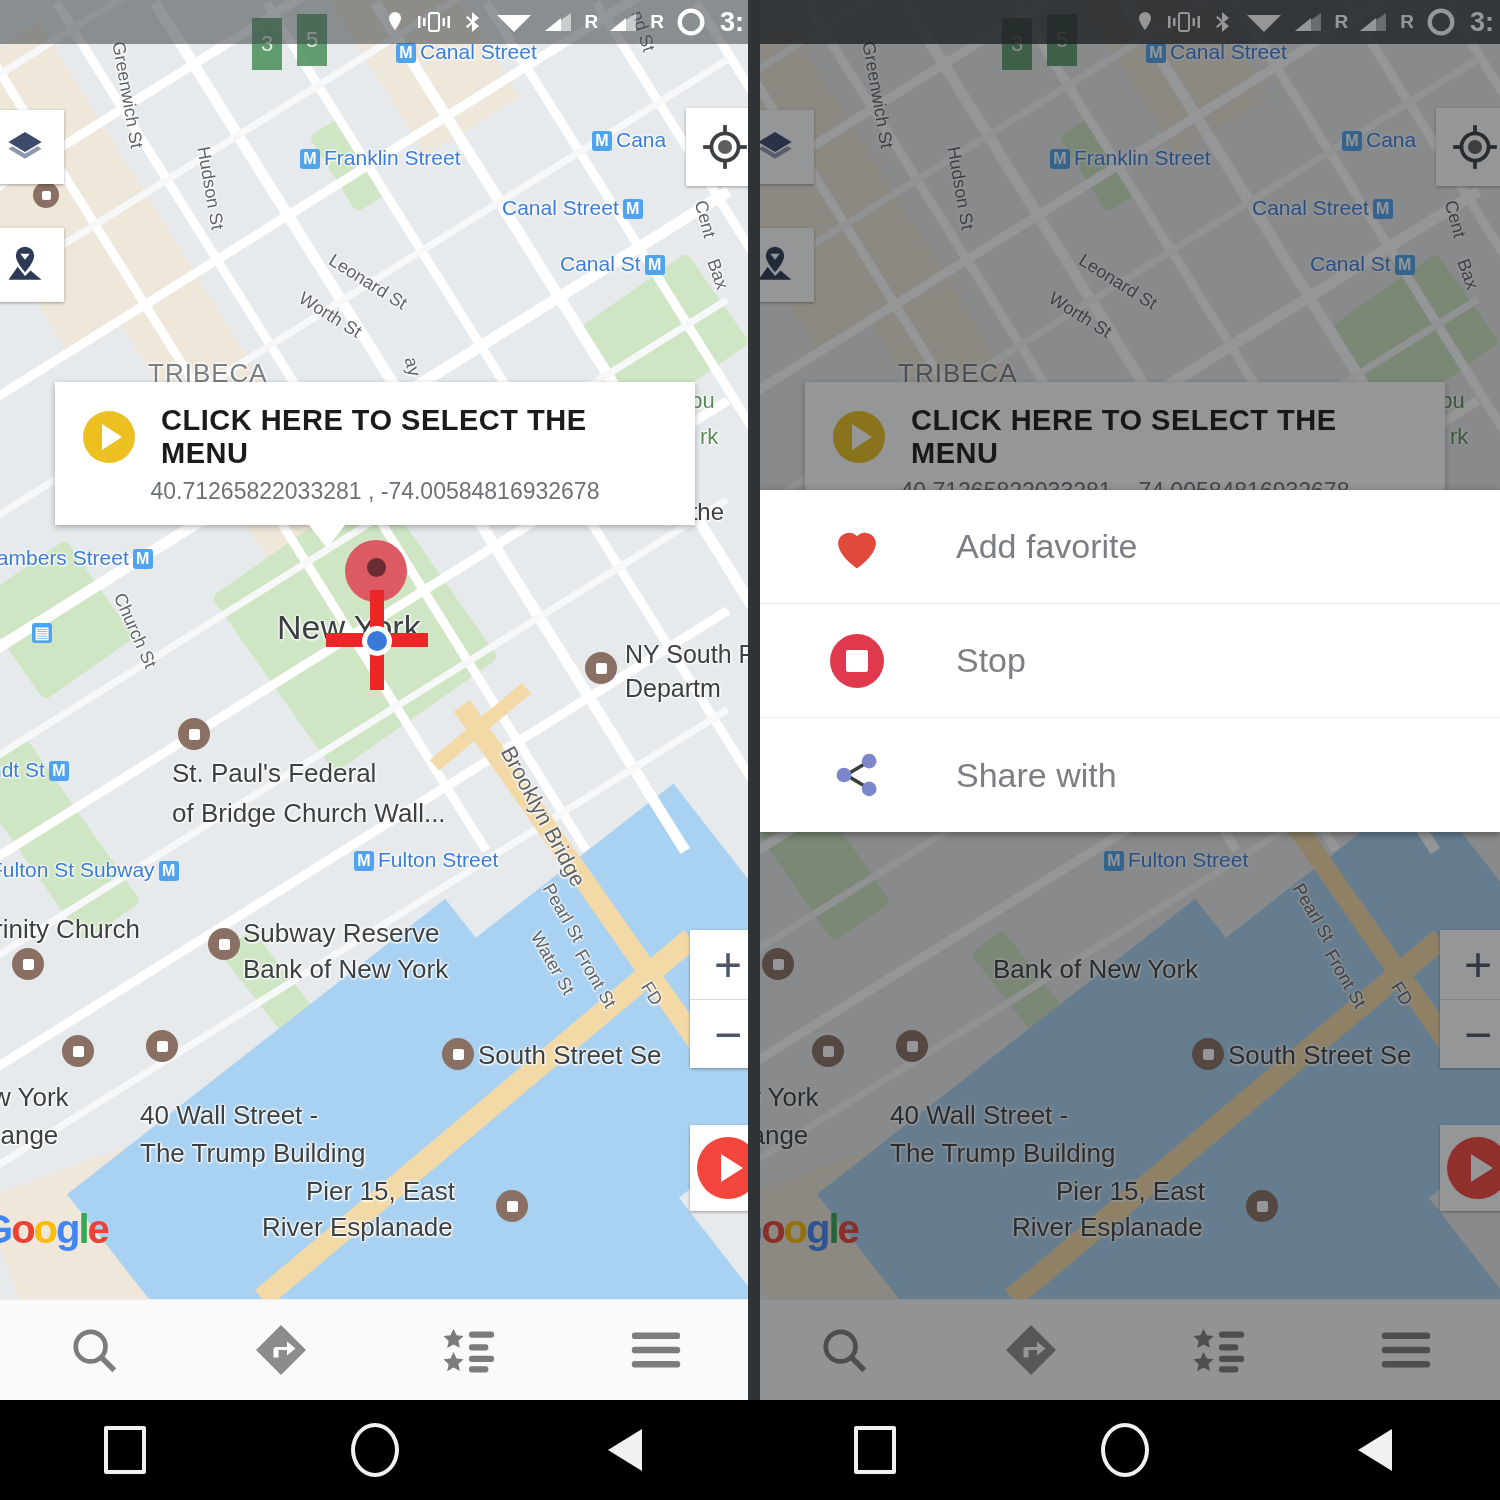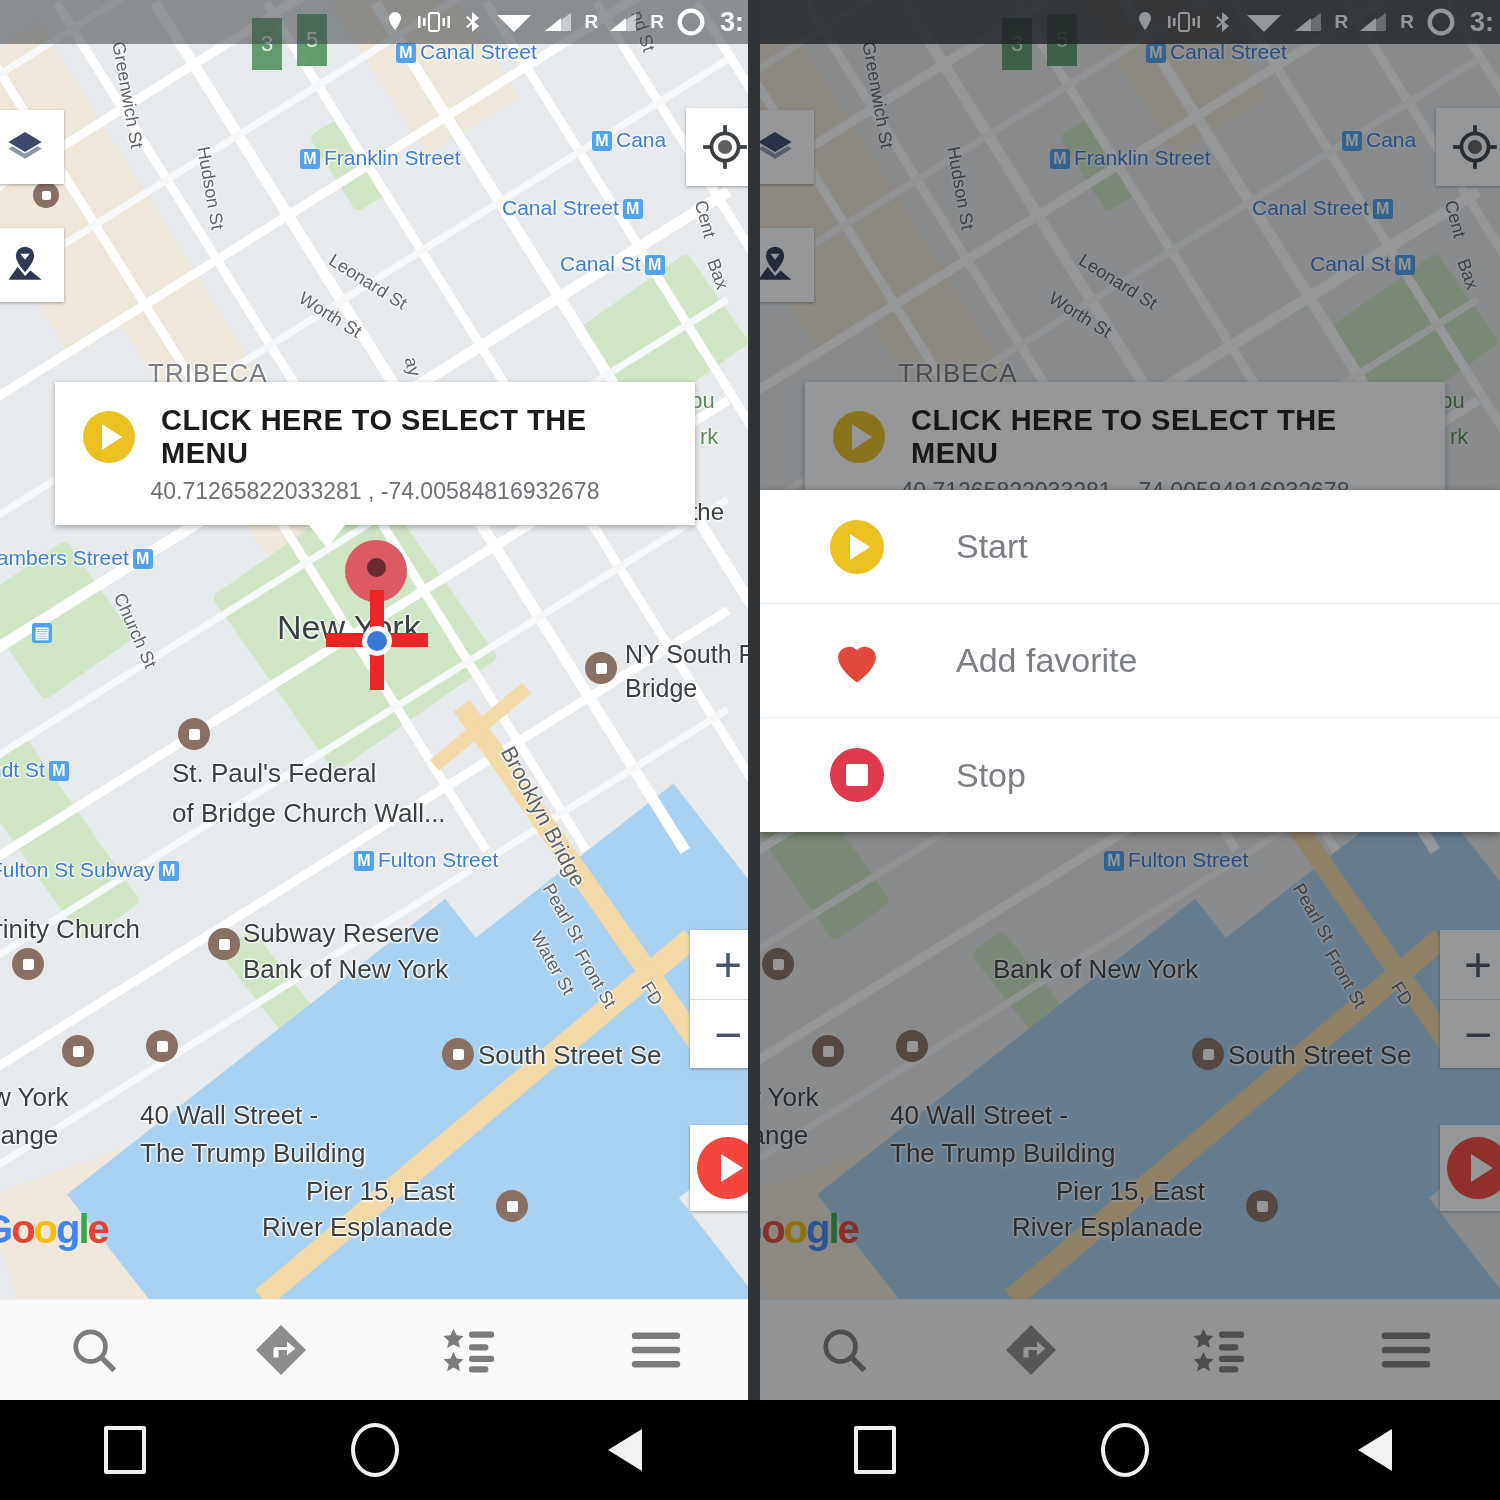--- a/index.html
+++ b/index.html
@@ -224,21 +224,21 @@
       <div class="label small rot" style="left:722px;top:256px;transform:rotate(70deg);">Bax</div>
       <div class="label small rot" style="left:646px;top:8px;transform:rotate(72deg);">nd St</div>
       <div class="label small rot" style="left:654px;top:978px;transform:rotate(58deg);">FD</div>
       <div class="label small rot" style="left:518px;top:742px;transform:rotate(62deg);font-size:22px;">Brooklyn Bridge</div>
       <div class="label small rot" style="left:420px;top:355px;transform:rotate(76deg);">ay</div>
 
       <div class="label big" style="left:148px;top:358px;">TRIBECA</div>
       <div class="label" style="left:277px;top:608px;font-size:34px;color:#3c4043;">New York</div>
 
       <div class="label" style="left:625px;top:640px;font-size:25px;">NY South F</div>
-      <div class="label" style="left:625px;top:674px;font-size:25px;">Bridge</div>
+      <div class="label" style="left:625px;top:674px;font-size:25px;">Departm</div>
       <div class="label" style="left:648px;top:498px;font-size:24px;">Apothe</div>
       <div class="label" style="left:678px;top:388px;font-size:22px;color:#5a8a57;">nbu</div>
       <div class="label" style="left:700px;top:424px;font-size:22px;color:#5a8a57;">rk</div>
       <div class="label" style="left:172px;top:758px;font-size:26px;">St. Paul's Federal</div>
       <div class="label" style="left:172px;top:798px;font-size:26px;">of Bridge Church Wall...</div>
       <div class="label" style="left:-6px;top:914px;font-size:26px;">rinity Church</div>
       <div class="label" style="left:243px;top:918px;font-size:26px;">Subway Reserve</div>
       <div class="label" style="left:243px;top:954px;font-size:26px;">Bank of New York</div>
       <div class="label" style="left:478px;top:1040px;font-size:26px;">South Street Se</div>
       <div class="label" style="left:140px;top:1100px;font-size:26px;">40 Wall Street -</div>
@@ -676,42 +676,46 @@
           <rect x="1" y="15" width="22" height="3" rx="1.4" fill="#7c7c7c"></rect>
         </svg>
       </div>
     </div>
 
     <div class="dim"></div>
 
     <div class="menu">
       <div class="menu-item">
         <span class="mi-icon">
-          <span class="ic-play">
-              <span class="tri"></span>
-            </span>
-        </span>
-        <span class="mi-label">Start</span>
-      </div>
-      <div class="menu-item">
-        <span class="mi-icon">
           <svg width="58" height="54" viewBox="0 0 24 24">
             <path d="M12 21.5s-8.4-5.6-8.4-11.3A4.9 4.9 0 0 1 12 7.2a4.9 4.9 0 0 1 8.4 3c0 5.7-8.4 11.3-8.4 11.3z" fill="#e0493c"></path>
           </svg>
         </span>
         <span class="mi-label">Add favorite</span>
       </div>
       <div class="menu-item">
         <span class="mi-icon">
           <span class="ic-stop">
               <span class="sq"></span>
             </span>
         </span>
         <span class="mi-label">Stop</span>
       </div>
+      <div class="menu-item">
+        <span class="mi-icon">
+          <svg width="56" height="52" viewBox="0 0 24 24">
+            <line x1="7" y1="12" x2="17" y2="6" stroke="#3c3c3c" stroke-width="1.6"></line>
+            <line x1="7" y1="12" x2="17" y2="18" stroke="#3c3c3c" stroke-width="1.6"></line>
+            <circle cx="6" cy="12" r="3.4" fill="#7b87ca"></circle>
+            <circle cx="17.6" cy="5.6" r="3.4" fill="#7b87ca"></circle>
+            <circle cx="17.6" cy="18.4" r="3.4" fill="#7b87ca"></circle>
+          </svg>
+        </span>
+        <span class="mi-label">Share with</span>
+      </div>
     </div>
 
     <div class="navbar">
       <div class="nav-item">
           <span class="nav-sq"></span>
         </div>
       <div class="nav-item">
           <span class="nav-ci"></span>
         </div>
       <div class="nav-item">

